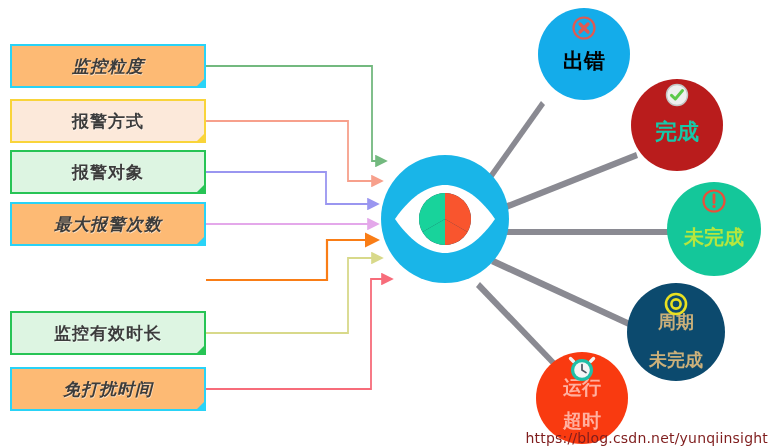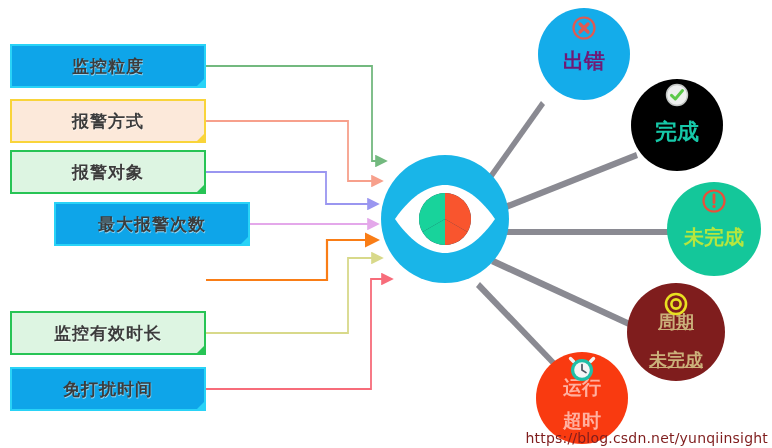--- a/index.html
+++ b/index.html
@@ -37,21 +37,21 @@
   .card .fold {
     position: absolute;
     right: -2px;
     bottom: -2px;
     width: 0;
     height: 0;
     border-style: solid;
     border-width: 0 0 11px 11px;
     border-color: transparent transparent #ffffff transparent;
   }
-  .card.cyan   { background: #0ea5e9; border-color: #29d3f7; }
+  .card.cyan   { background: #fdba74; border-color: #29d3f7; font-style: italic; }
   .card.orange { background: #fce9da; border-color: #f9d43a; }
   .card.green  { background: #ddf5e2; border-color: #27c455; }
   .card.cyan   .fold { border-bottom-color: #29d3f7; }
   .card.orange .fold { border-bottom-color: #f9d43a; }
   .card.green  .fold { border-bottom-color: #27c455; }
 
   
   #wires, #rays {
     position: absolute;
     left: 0;
@@ -82,24 +82,24 @@
     font-weight: 700;
     line-height: 1.12;
   }
   .node .nlabel { position: relative; z-index: 2; }
   .node .nicon {
     position: absolute;
     z-index: 3;
     display: block;
   }
 
-  #node-error      { left: 538px; top: 8px;   width: 92px;  height: 92px;  background: #14acea; color: #701a75; font-size: 21px; }
-  #node-done       { left: 631px; top: 79px;  width: 92px;  height: 92px;  background: #000000; color: #16c8a8; font-size: 22px; }
+  #node-error      { left: 538px; top: 8px;   width: 92px;  height: 92px;  background: #14acea; color: #000000; font-size: 21px; }
+  #node-done       { left: 631px; top: 79px;  width: 92px;  height: 92px;  background: #b91c1c; color: #16c8a8; font-size: 22px; }
   #node-undone     { left: 667px; top: 182px; width: 94px;  height: 94px;  background: #14c79a; color: #b6e63e; font-size: 20px; }
-  #node-cycle      { left: 627px; top: 283px; width: 98px;  height: 98px;  background: #7f1d1d; color: #cbb07a; font-size: 18px; text-decoration: underline; }
+  #node-cycle      { left: 627px; top: 283px; width: 98px;  height: 98px;  background: #0c4a6e; color: #cbb07a; font-size: 18px; }
   #node-timeout    { left: 536px; top: 352px; width: 92px;  height: 92px;  background: #f93a10; color: #ffb0a0; font-size: 19px; }
 
   #node-error   .nicon { top: 7px; }
   #node-done    .nicon { top: 3px; }
   #node-undone  .nicon { top: 6px; }
   #node-cycle   .nicon { top: 8px; }
   #node-timeout .nicon { top: 2px; }
 
   #node-error .nlabel   { margin-top: 16px; }
   #node-done .nlabel    { margin-top: 14px; }
@@ -162,21 +162,21 @@
     <span class="fold"></span>
   </div>
   <div class="card orange" style="top:99px;align-items:center;">
     <span>报警方式</span>
     <span class="fold"></span>
   </div>
   <div class="card green" style="top:150px;">
     <span>报警对象</span>
     <span class="fold"></span>
   </div>
-  <div class="card cyan" style="top:202px;margin-left:44px;">
+  <div class="card cyan" style="top:202px;">
     <span>最大报警次数</span>
     <span class="fold"></span>
   </div>
   <div class="card green" style="top:311px;">
     <span>监控有效时长</span>
     <span class="fold"></span>
   </div>
   <div class="card cyan" style="top:367px;">
     <span>免打扰时间</span>
     <span class="fold"></span>

